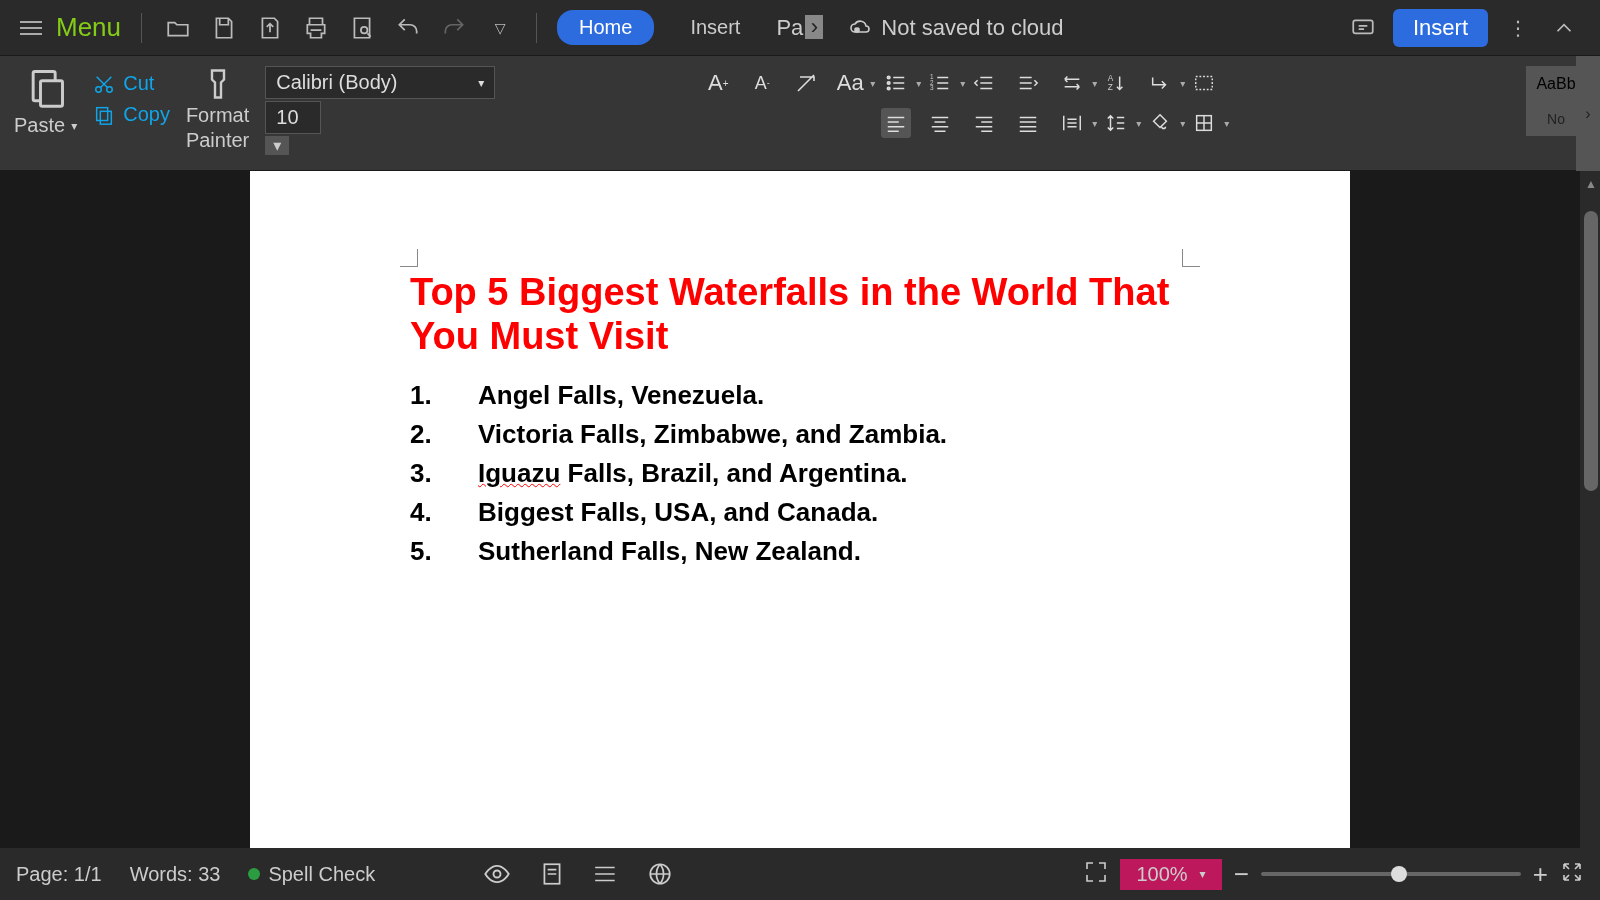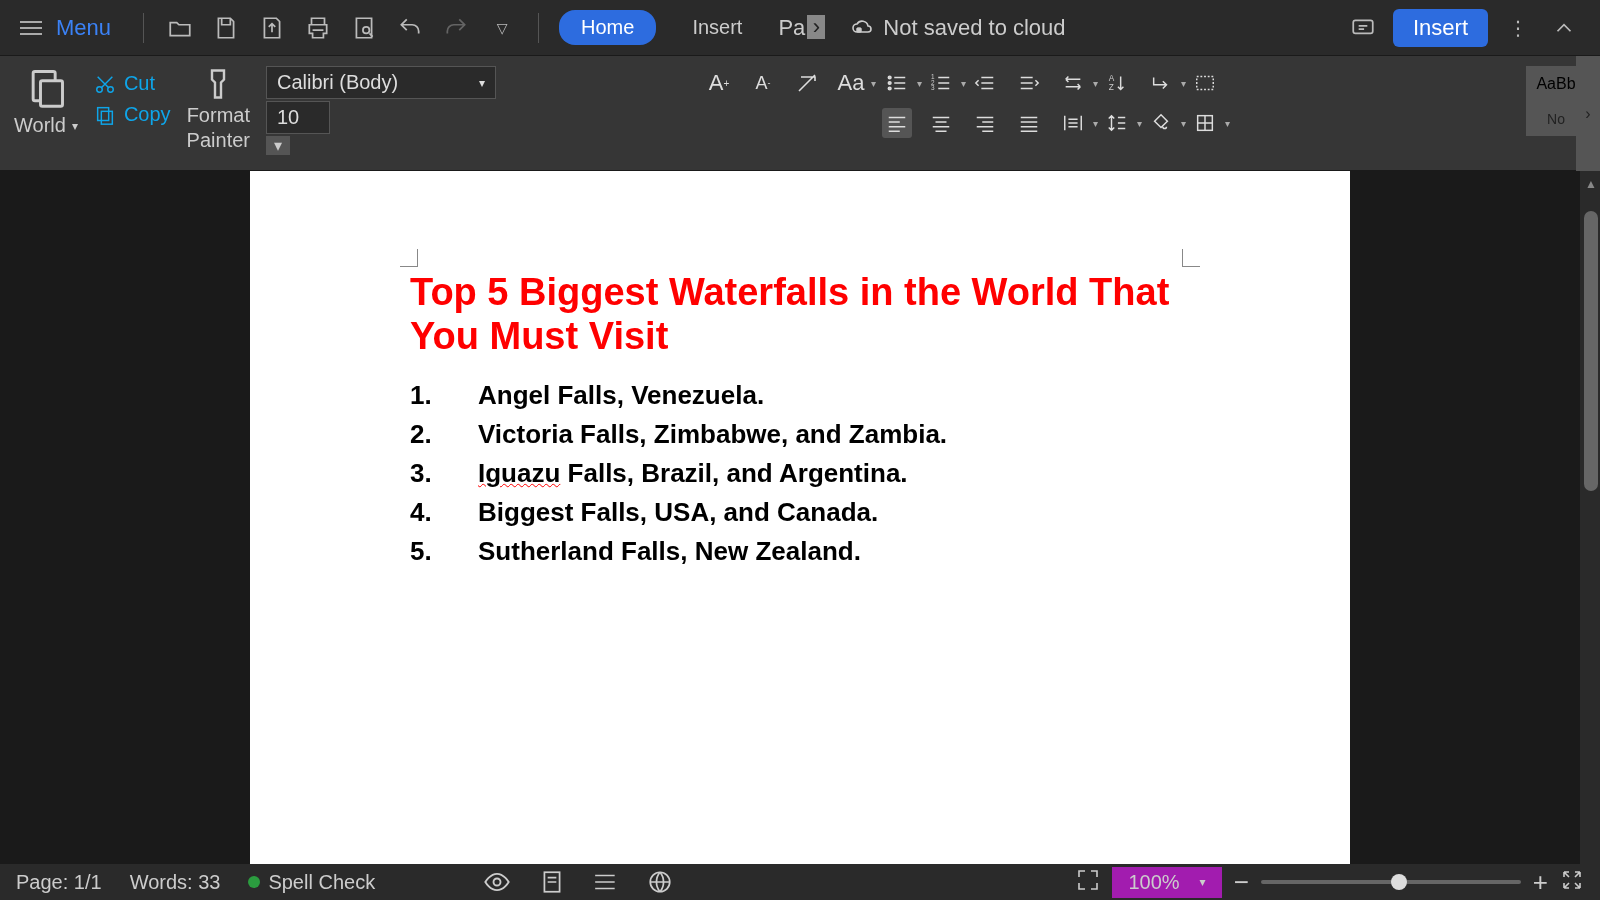--- a/index.html
+++ b/index.html
@@ -1,40 +1,40 @@
 <!DOCTYPE html>
 <html><head>
 <meta charset="utf-8">
 <style>
 * { margin: 0; padding: 0; box-sizing: border-box; }
 body { font-family: -apple-system, BlinkMacSystemFont, "Segoe UI", sans-serif; background: #1a1a1a; width: 1600px; height: 900px; overflow: hidden; color: #ccc; }
 .top-bar { height: 56px; background: #2a2a2a; display: flex; align-items: center; padding: 0 20px; gap: 14px; border-bottom: 1px solid #1a1a1a; }
 .hamburger { display: flex; flex-direction: column; gap: 4px; cursor: pointer; }
 .hamburger span { width: 22px; height: 2px; background: #aaa; }
-.menu-label { font-size: 22px; color: #3b82f6; margin-right: 12px; }
+.menu-label { font-size: 26px; color: #84cc16; }
 .vsep { width: 1px; height: 30px; background: #555; margin: 0 6px; }
 .icon-btn { width: 32px; height: 32px; display: flex; align-items: center; justify-content: center; cursor: pointer; color: #bbb; }
 .icon-btn svg { width: 26px; height: 26px; }
 .tab-btn { padding: 6px 22px; font-size: 20px; color: #ccc; cursor: pointer; border-radius: 16px; }
 .tab-btn.active { background: #2d6cdf; color: #fff; }
 .tab-truncated { font-size: 22px; color: #ccc; display: flex; align-items: flex-start; }
 .tab-arrow { background: #888; color: #222; width: 18px; height: 24px; display: flex; align-items: center; justify-content: center; margin-left: 2px; }
 .cloud-status { font-size: 22px; color: #ccc; margin-left: 12px; display: flex; align-items: center; gap: 8px; }
 .spacer { flex: 1; }
 .share-btn { background: #2d6cdf; color: #fff; font-size: 22px; padding: 6px 20px; border-radius: 6px; cursor: pointer; }
 .ribbon { height: 115px; background: #363636; display: flex; align-items: flex-start; padding: 10px 14px; gap: 16px; border-bottom: 1px solid #1a1a1a; }
 .ribbon-group { display: flex; flex-direction: column; align-items: center; gap: 4px; }
 .paste-icon { width: 44px; height: 44px; }
 .paste-row { display: flex; align-items: center; gap: 6px; font-size: 20px; color: #ccc; }
 .clip-col { display: flex; flex-direction: column; gap: 8px; padding-top: 6px; }
 .clip-row { display: flex; align-items: center; gap: 8px; font-size: 20px; color: #0ea5e9; cursor: pointer; }
 .format-painter { display: flex; flex-direction: column; align-items: center; gap: 2px; font-size: 20px; color: #ccc; text-align: center; }
 .font-row { display: flex; gap: 2px; flex-direction: column; }
 .font-select { background: #2a2a2a; border: 1px solid #555; padding: 4px 10px; font-size: 20px; color: #ddd; width: 230px; display: flex; align-items: center; justify-content: space-between; }
-.size-select { background: #2a2a2a; border: 1px solid #555; padding: 4px 10px; font-size: 20px; color: #ddd; width: 64px; }
+.size-select { background: #2a2a2a; border: 1px solid #555; padding: 4px 10px; font-size: 20px; color: #ddd; width: 56px; }
 .size-arrow { background: #555; width: 24px; display: flex; align-items: center; justify-content: center; }
 .fmt-row { display: flex; gap: 14px; align-items: center; margin-top: 10px; }
 .fmt-row2 { display: flex; gap: 14px; align-items: center; }
 .fmt-btn { width: 30px; height: 30px; display: flex; align-items: center; justify-content: center; cursor: pointer; font-size: 22px; color: #ddd; position: relative; }
 .fmt-btn.with-arrow::after { content: '▾'; font-size: 10px; position: absolute; right: -10px; color: #aaa; }
 .font-col { display: flex; flex-direction: column; gap: 4px; }
 .para-col { display: flex; flex-direction: column; gap: 10px; padding-top: 2px; }
 .style-box { width: 60px; height: 70px; background: #555; display: flex; flex-direction: column; align-items: center; justify-content: space-around; font-size: 14px; color: #222; }
 .style-box .preview { font-size: 16px; color: #000; }
 .ribbon-right-edge { position: absolute; right: 0; top: 56px; height: 115px; width: 24px; background: #555; display: flex; align-items: center; justify-content: center; color: #222; }
@@ -44,27 +44,27 @@
 .corner.tl { top: 78px; left: 150px; border-left: 1px solid #888; border-top: 1px solid #888; transform: rotate(180deg); }
 .corner.tr { top: 78px; right: 150px; border-right: 1px solid #888; border-top: 1px solid #888; transform: rotate(180deg); }
 .doc-title { color: #ff0000; font-weight: bold; font-size: 38px; line-height: 1.15; font-family: Arial, sans-serif; }
 .doc-list { margin-top: 22px; list-style: none; }
 .doc-list li { font-family: Arial, sans-serif; font-weight: bold; font-size: 26px; color: #000; display: flex; margin-bottom: 8px; }
 .doc-list li .num { width: 68px; }
 .spell-underline { text-decoration: underline wavy #ff0000; text-decoration-thickness: 1px; }
 .scroll-track { position: absolute; right: 0; top: 0; width: 20px; height: 100%; background: #2a2a2a; }
 .scroll-thumb { position: absolute; right: 2px; top: 40px; width: 14px; height: 280px; background: #666; border-radius: 7px; }
 .scroll-arrow { position: absolute; right: 2px; width: 14px; height: 14px; color: #888; font-size: 12px; text-align: center; }
-.status-bar { height: 36px; background: #2a2a2a; display: flex; align-items: center; padding: 0 16px; gap: 28px; font-size: 20px; color: #ccc; position: absolute; bottom: 0; width: 100%; }
+.status-bar { height: 52px; background: #2a2a2a; display: flex; align-items: center; padding: 0 16px; gap: 28px; font-size: 20px; color: #ccc; position: absolute; bottom: 0; width: 100%; }
 .status-item { display: flex; align-items: center; gap: 8px; }
 .green-dot { width: 12px; height: 12px; background: #2b9c3f; border-radius: 50%; }
 .zoom-group { display: flex; align-items: center; gap: 12px; margin-left: auto; }
 .zoom-slider { width: 260px; height: 4px; background: #666; position: relative; border-radius: 2px; }
 .zoom-handle { position: absolute; left: 50%; top: -6px; width: 16px; height: 16px; background: #ddd; border-radius: 50%; }
-.zoom-box { background: #a21caf; padding: 4px 16px; display: flex; align-items: center; gap: 20px; }
+.zoom-box { background: #be185d; padding: 4px 16px; display: flex; align-items: center; gap: 12px; }
 svg { stroke: currentColor; fill: none; stroke-width: 1.6; }
 </style>
 </head>
 <body>
 
 <div class="top-bar">
   <div class="hamburger">
       <span></span>
       <span></span>
       <span></span>
@@ -140,21 +140,21 @@
     </div>
 </div>
 
 <div class="ribbon">
   <div class="ribbon-group">
     <svg class="paste-icon" viewBox="0 0 24 24">
         <rect x="5" y="3" width="12" height="16" rx="1"></rect>
         <rect x="9" y="8" width="12" height="14" rx="1" fill="#363636"></rect>
       </svg>
     <div class="paste-row">
-        <span>World</span>
+        <span>Paste</span>
         <span style="font-size:12px">▾</span>
       </div>
   </div>
   <div class="clip-col">
     <div class="clip-row">
         <svg width="22" height="22" viewBox="0 0 24 24">
           <circle cx="6" cy="18" r="3"></circle>
           <circle cx="18" cy="18" r="3"></circle>
           <path d="M8 16L20 4M16 16L4 4"></path>
         </svg>

